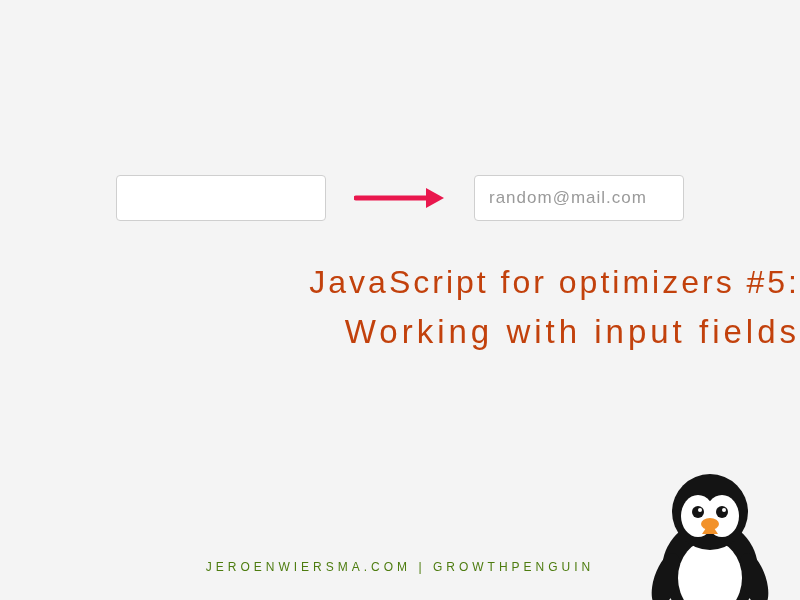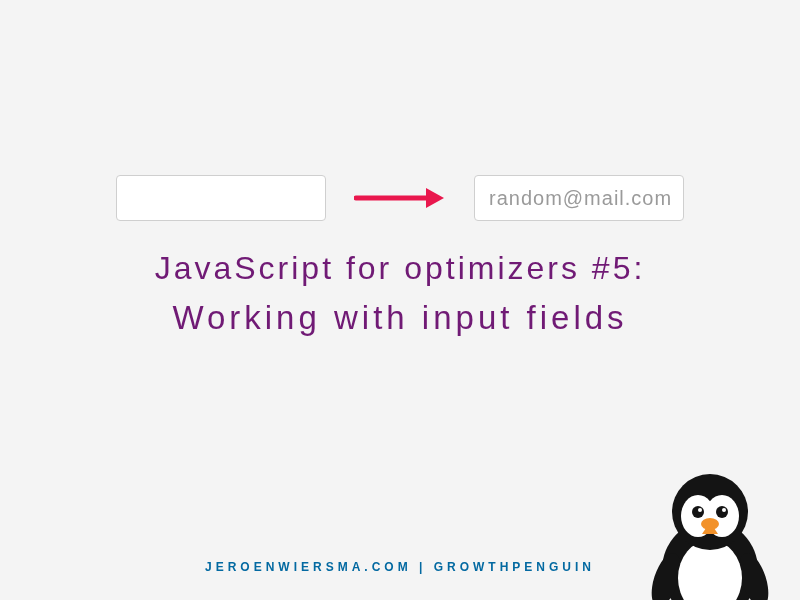--- a/index.html
+++ b/index.html
@@ -23,58 +23,58 @@
   }
   .input-box {
     width: 210px;
     height: 46px;
     background: #fff;
     border: 1px solid #cfcfcf;
     border-radius: 4px;
     display: flex;
     align-items: center;
     padding: 2px 14px;
-    font-size: 20px;
+    font-size: 17px;
     color: #9a9a9a;
     letter-spacing: 1px;
     font-weight: 300;
   }
   .arrow {
     display: flex;
     align-items: center;
   }
   .title-block {
     position: absolute;
-    top: 250px;
+    top: 264px;
     left: 0;
     width: 100%;
-    text-align: center;
-    color: #701a75;
+    text-align: right;
+    color: #c2410c;
   }
   .title-line1 {
     font-size: 32px;
     font-weight: 300;
     letter-spacing: 3px;
     margin-bottom: 12px;
   }
   .title-line2 {
     font-size: 33px;
     font-weight: 400;
     letter-spacing: 4px;
   }
   .footer {
     position: absolute;
     bottom: 26px;
     left: 0;
     width: 100%;
     text-align: center;
     font-size: 12px;
     letter-spacing: 4px;
-    color: #0369a1;
-    font-weight: 700;
+    color: #4d7c0f;
+    font-weight: 400;
   }
   .penguin {
     position: absolute;
     right: 30px;
     bottom: 0;
     width: 120px;
     height: 140px;
   }
 </style>
 </head>

